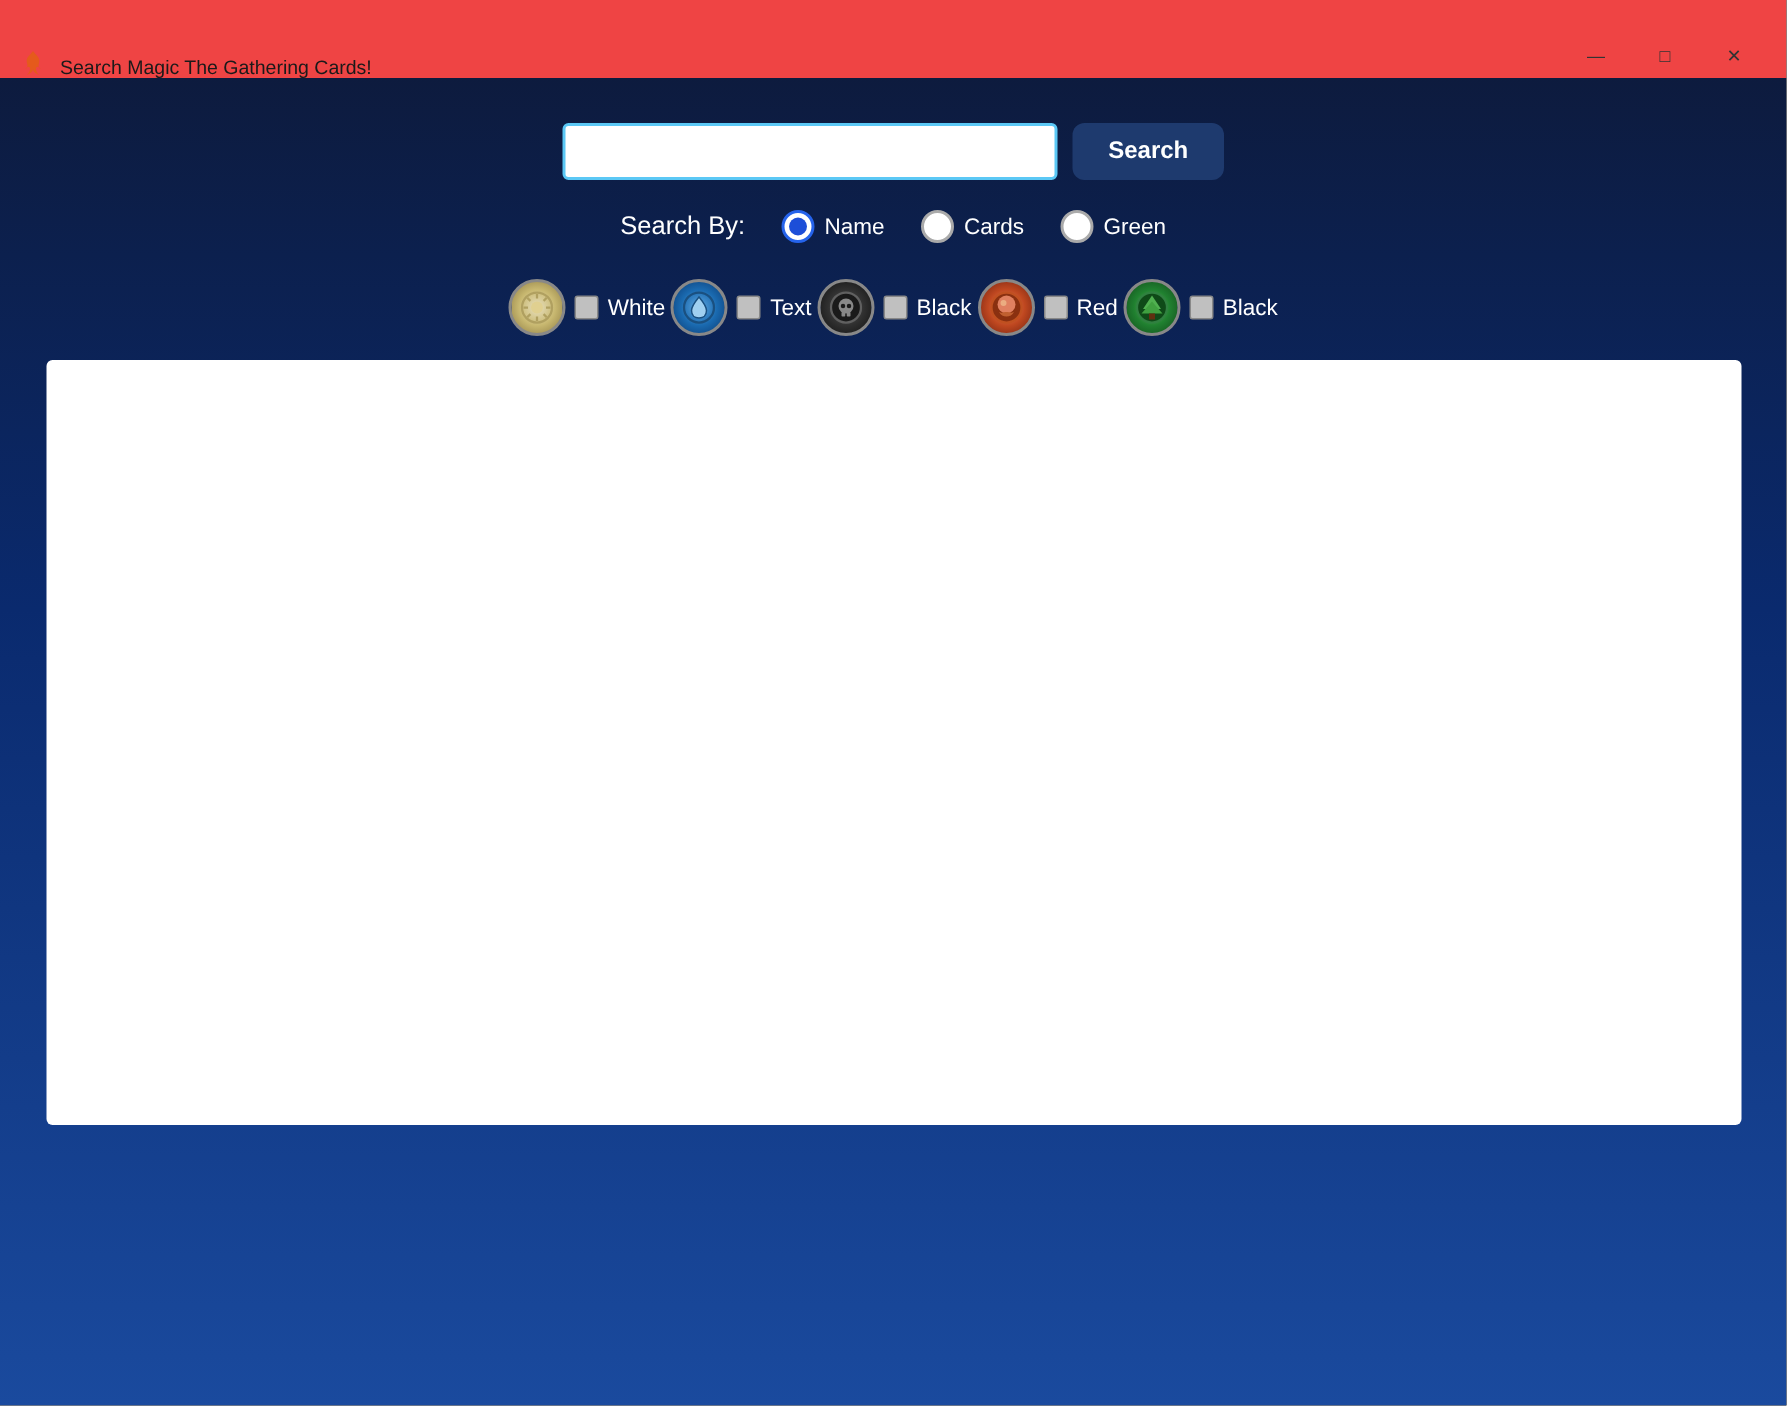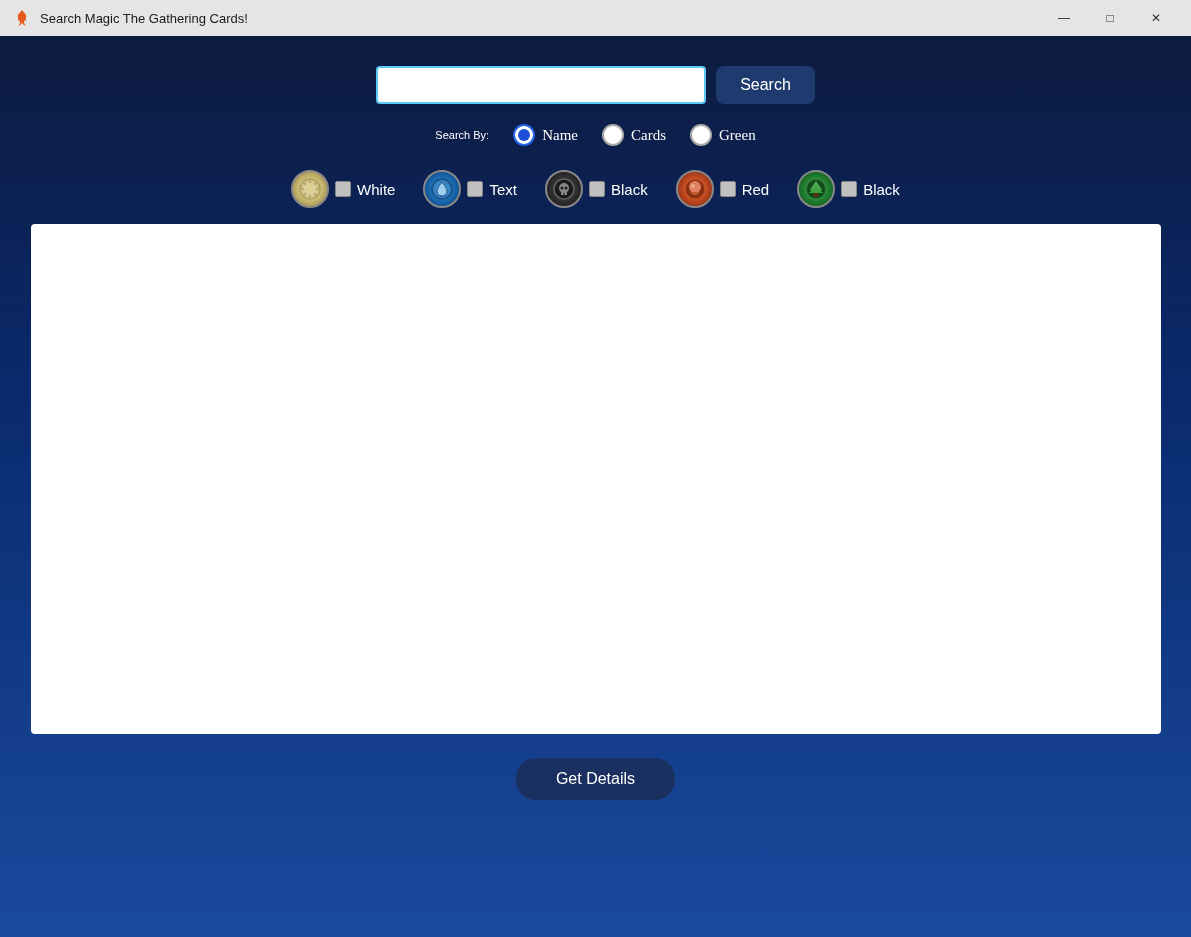--- a/index.html
+++ b/index.html
@@ -9,24 +9,24 @@
       background: #0a0a0a;
       width: 1191px;
       height: 937px;
       overflow: hidden;
       display: flex;
       flex-direction: column;
     }
 
     
     .titlebar {
-      background: #e5e5e5;
-      height: 36px;
-      display: flex;
-      align-items: center;
+      background: #ef4444;
+      height: 52px;
+      display: flex;
+      align-items: flex-end;
       padding: 0 12px;
       flex-shrink: 0;
     }
     .titlebar-icon {
       width: 20px;
       height: 20px;
       margin-right: 8px;
       display: flex;
       align-items: center;
       justify-content: center;
@@ -80,47 +80,46 @@
       font-size: 14px;
       outline: none;
     }
     .search-button {
       background: #1e3a6e;
       color: white;
       border: none;
       border-radius: 8px;
       padding: 8px 24px;
       font-size: 16px;
-      font-weight: 400;
+      font-weight: 700;
       cursor: pointer;
       height: 38px;
     }
 
     
     .searchby-row {
       display: flex;
       align-items: center;
       gap: 24px;
       margin-bottom: 24px;
       color: white;
       font-size: 15px;
     }
     .searchby-label {
       color: white;
-      font-size: 11px;
+      font-size: 17px;
       text-align: right;
     }
     .radio-option {
       display: flex;
       align-items: center;
       gap: 7px;
       cursor: pointer;
       color: white;
       font-size: 15px;
-      font-family: Liberation Serif, serif;
     }
     .radio-circle {
       width: 22px;
       height: 22px;
       border-radius: 50%;
       border: 2px solid #aaa;
       background: white;
       display: flex;
       align-items: center;
       justify-content: center;
@@ -135,21 +134,21 @@
       width: 12px;
       height: 12px;
       border-radius: 50%;
       background: #1d4ed8;
     }
 
     
     .colors-row {
       display: flex;
       align-items: center;
-      gap: 28px;
+      gap: 4px;
       margin-bottom: 16px;
       text-align: right;
     }
     .color-option {
       display: flex;
       align-items: center;
       gap: 6px;
       color: white;
       font-size: 15px;
     }
@@ -337,15 +336,14 @@
           <rect x="9" y="15" width="4" height="4" fill="#603010"></rect>
         </svg>
       </div>
       <div class="color-checkbox"></div>
       <span>Black</span>
     </div>
   </div>
 
   <div class="results-area"></div>
 
-  <button class="get-details-btn">Get Details</button>
 
 </div>
 
 </body></html>

